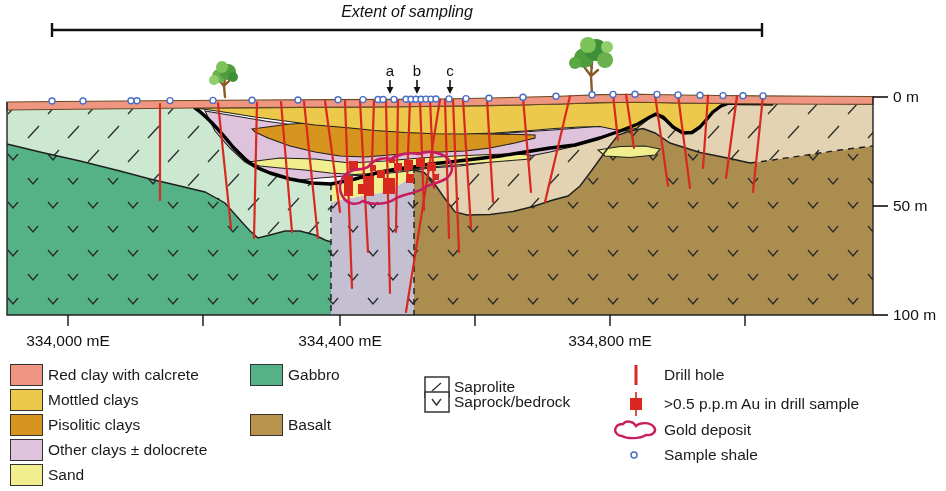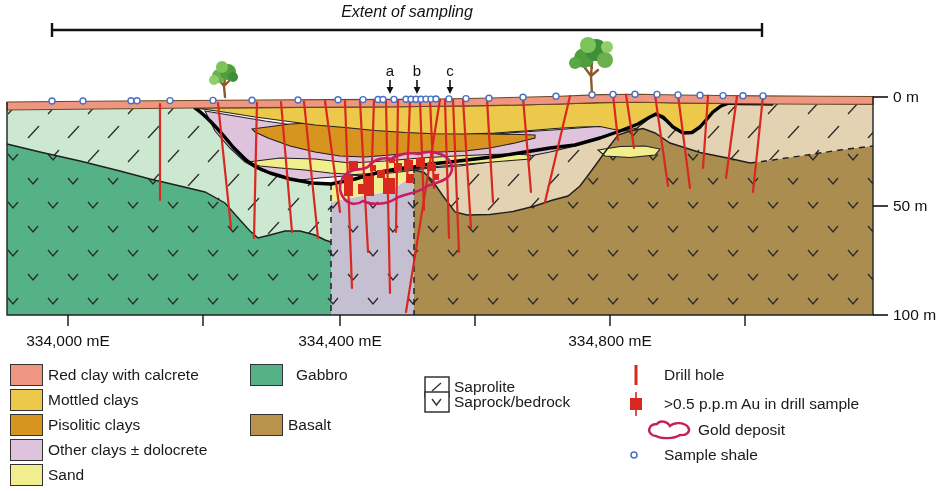--- a/index.html
+++ b/index.html
@@ -205,21 +205,21 @@
           <span class="swatch" style="background: rgb(223, 195, 220);"></span>
         </span>
         <span class="lab">Other clays ± dolocrete</span>
       </div>
       <div class="legend-row" style="left: 10px; top: 464px;">
         <span class="sym" style="width: 38px;">
           <span class="swatch" style="background: rgb(241, 238, 142);"></span>
         </span>
         <span class="lab">Sand</span>
       </div>
-      <div class="legend-row" style="left: 250px; top: 364px; gap: 8px;">
+      <div class="legend-row" style="left: 250px; top: 364px;">
         <span class="sym" style="width: 38px;">
           <span class="swatch" style="background: rgb(85, 178, 135);"></span>
         </span>
         <span class="lab">Gabbro</span>
       </div>
       <div class="legend-row" style="left: 250px; top: 414px;">
         <span class="sym" style="width: 38px;">
           <span class="swatch" style="background: rgb(185, 146, 76);"></span>
         </span>
         <span class="lab">Basalt</span>
@@ -252,21 +252,21 @@
       </div>
       <div class="legend-row" style="left: 622px; top: 391px;">
         <span class="sym" style="width: 42px;">
           <svg width="28" height="26">
             <line x1="14" y1="1" x2="14" y2="25" stroke="#d8281f" stroke-width="1.6"></line>
             <rect x="8" y="7" width="12" height="12" fill="#d8281f"></rect>
           </svg>
         </span>
         <span class="lab">&gt;0.5 p.p.m Au in drill sample</span>
       </div>
-      <div class="legend-row" style="left: 644px; top: 418px;">
+      <div class="legend-row" style="left: 610px; top: 418px;">
         <span class="sym" style="width: 54px;">
           <svg width="50" height="24">
             <path d="M7,16 C3,12 6,6 13,6 C16,2 23,3 26,8 C30,4 40,4 44,9 C47,13 43,18 36,17 C30,21 17,21 12,18 C10,18 8,17 7,16 Z" fill="none" stroke="#c81d5e" stroke-width="2.4"></path>
           </svg>
         </span>
         <span class="lab">Gold deposit</span>
       </div>
       <div class="legend-row" style="left: 626px; top: 447px;">
         <span class="sym" style="width: 38px;">
           <svg width="16" height="16">

